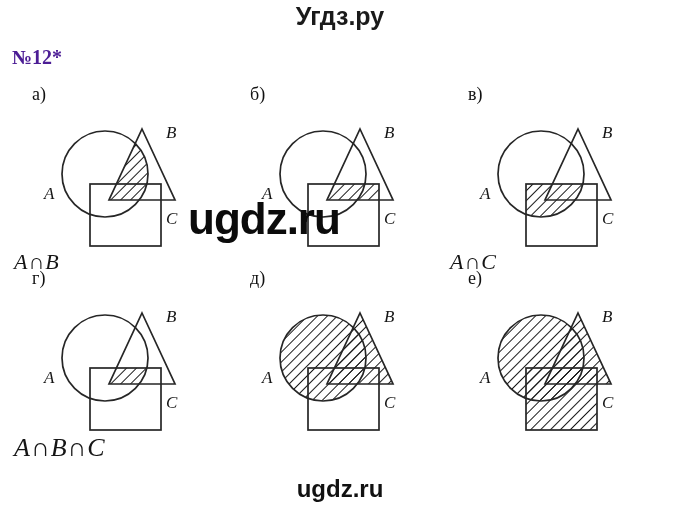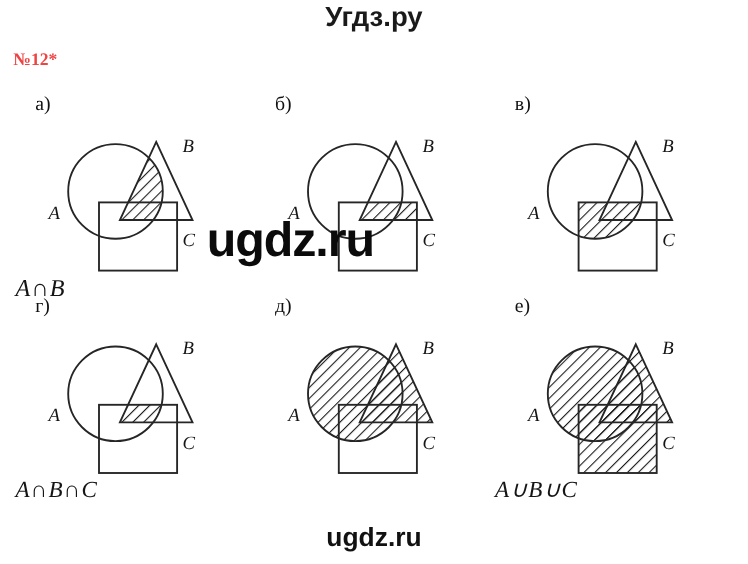--- a/index.html
+++ b/index.html
@@ -41,22 +41,22 @@
     font-weight: bold;
     font-size: 24px;
     color: #111111;
   }
   .task-number {
     position: absolute;
     left: 12px;
     top: 46px;
     font-family: "Liberation Serif", serif;
     font-weight: bold;
-    font-size: 16px;
-    color: #ef4444;
+    font-size: 20px;
+    color: #4c1d95;
   }
   .watermark {
     position: absolute;
     left: 188px;
     top: 194px;
     font-family: "Liberation Sans", sans-serif;
     font-weight: bold;
     font-size: 44px;
     color: #0b0b0b;
     letter-spacing: -1px;
@@ -85,21 +85,21 @@
     position: absolute;
     top: 165px;
     width: 220px;
     text-align: left;
     font-family: "Liberation Serif", serif;
     font-style: italic;
     font-size: 22px;
     color: #151515;
     letter-spacing: 1px;
   }
-  .formula.wide { font-size: 21px; }
+  .formula.wide { font-size: 26px; }
   svg text.shape-label {
     font-family: "Liberation Serif", serif;
     font-style: italic;
     font-size: 17px;
     fill: #151515;
   }
 </style>
 </head>
 <body>
 
@@ -185,20 +185,21 @@
           <rect x="0" y="0" width="220" height="150" fill="url(#hatchV)"></rect>
         </g>
       </g>
       <circle cx="91" cy="76" r="43" fill="none" stroke="#262626" stroke-width="1.7"></circle>
       <polygon points="128,31 161,102 95,102" fill="none" stroke="#262626" stroke-width="1.7"></polygon>
       <rect x="76" y="86" width="71" height="62" fill="none" stroke="#262626" stroke-width="1.7"></rect>
       <text class="shape-label" x="30" y="101">A</text>
       <text class="shape-label" x="152" y="40">B</text>
       <text class="shape-label" x="152" y="126">C</text>
     </svg>
+    <div class="formula">A∩C</div>
   </div>
 
   <div class="panel" style="left:14px; top:268px;">
     <div class="panel-letter">г)</div>
     <svg class="panel-svg" width="220" height="150" viewBox="0 0 220 150">
       <defs>
         <pattern id="hatchG" width="7" height="7" patternTransform="rotate(45)" patternUnits="userSpaceOnUse">
           <line x1="0" y1="0" x2="0" y2="7" stroke="#1a1a1a" stroke-width="2"></line>
         </pattern>
         <clipPath id="clipCircG">
@@ -262,20 +263,19 @@
         <polygon points="128,31 161,102 95,102" fill="url(#hatchE)"></polygon>
         <rect x="76" y="86" width="71" height="62" fill="url(#hatchE)"></rect>
       </g>
       <circle cx="91" cy="76" r="43" fill="none" stroke="#262626" stroke-width="1.7"></circle>
       <polygon points="128,31 161,102 95,102" fill="none" stroke="#262626" stroke-width="1.7"></polygon>
       <rect x="76" y="86" width="71" height="62" fill="none" stroke="#262626" stroke-width="1.7"></rect>
       <text class="shape-label" x="30" y="101">A</text>
       <text class="shape-label" x="152" y="40">B</text>
       <text class="shape-label" x="152" y="126">C</text>
     </svg>
-    <div class="formula wide">A∪B∪C</div>
   </div>
 
   <div class="watermark">ugdz.ru</div>
 
   <div class="site-footer">ugdz.ru</div>
 
 </div>
 
 </body></html>

